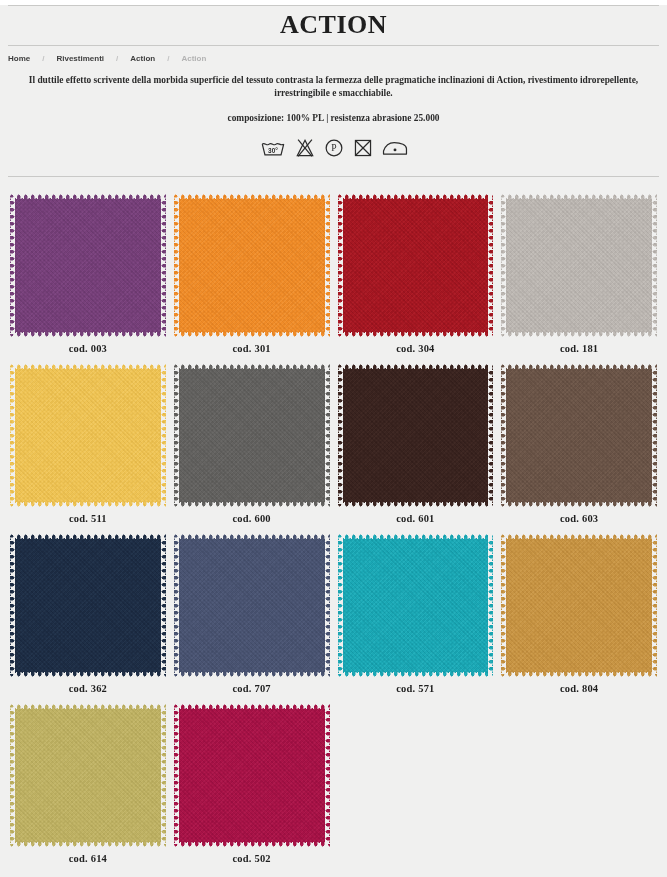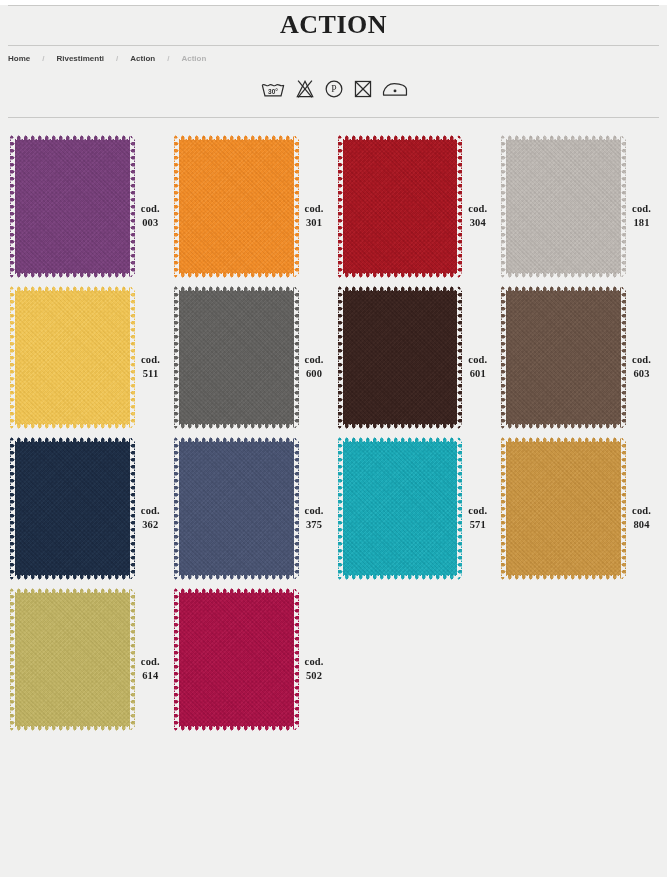--- a/index.html
+++ b/index.html
@@ -93,21 +93,21 @@
     margin: 17px 0 0 0;
     padding: 0 6px 0 6px;
     display: flex;
     flex-wrap: wrap;
   }
   .cell {
     width: 25%;
     padding: 0 4px;
     margin-bottom: 8px;
     display: flex;
-    flex-direction: row;
+    flex-direction: column;
     align-items: center;
   }
   .swatch-frame {
     width: 100%;
     height: 143px;
     position: relative;
   }
   .swatch {
     position: absolute;
     left: 0; top: 0;
@@ -186,20 +186,22 @@
   <nav class="breadcrumb" id="breadcrumb">
       <span class="crumb">Home</span>
       <span class="sep">/</span>
       <span class="crumb">Rivestimenti</span>
       <span class="sep">/</span>
       <span class="crumb">Action</span>
       <span class="sep">/</span>
       <span class="crumb current">Action</span>
     </nav>
 
+  <div class="intro">Il duttile effetto scrivente della morbida superficie del tessuto contrasta la fermezza delle pragmatiche inclinazioni di Action, rivestimento idrorepellente, irrestringibile e smacchiabile.</div>
+  <div class="composition">composizione: 100% PL | resistenza abrasione 25.000</div>
 
   <div class="care-row">
     <svg class="care-icon" width="26" height="20" viewBox="0 0 34 26">
       <path d="M3 8 C6 5, 9 11, 12 8 C15 5, 18 11, 21 8 C24 5, 27 11, 31 8" fill="none" stroke="#2b2b2b" stroke-width="1.6"></path>
       <path d="M3 8 L6.5 22 L27.5 22 L31 8" fill="none" stroke="#2b2b2b" stroke-width="1.6"></path>
       <text x="17" y="19.5" text-anchor="middle" font-family="Liberation Sans, sans-serif" font-size="8.5" font-weight="bold" fill="#2b2b2b">30°</text>
     </svg>
 
     <svg class="care-icon" width="20" height="20" viewBox="0 0 26 26">
       <path d="M13 3 L23 23 L3 23 Z" fill="none" stroke="#2b2b2b" stroke-width="1.6"></path>
@@ -318,21 +320,21 @@
         <div class="swatch-label">cod. 362</div>
       </div>
       <div class="cell">
         <div class="swatch-frame">
           <div class="swatch" style="background: repeating-linear-gradient(45deg, rgba(57, 66, 92, 0.333) 0px, rgba(57, 66, 92, 0.333) 1px, transparent 1px, transparent 3px), repeating-linear-gradient(-45deg, rgba(92, 103, 134, 0.333) 0px, rgba(92, 103, 134, 0.333) 1px, transparent 1px, transparent 3px), radial-gradient(rgba(57, 66, 92, 0.267) 0.9px, transparent 1px) 0px 0px / 4px 4px, rgb(74, 84, 114);"></div>
           <div class="zz zz-top"></div>
           <div class="zz zz-bottom"></div>
           <div class="zz zz-left"></div>
           <div class="zz zz-right"></div>
         </div>
-        <div class="swatch-label">cod. 375</div>
+        <div class="swatch-label">cod. 707</div>
       </div>
       <div class="cell">
         <div class="swatch-frame">
           <div class="swatch" style="background: repeating-linear-gradient(45deg, rgba(14, 140, 153, 0.333) 0px, rgba(14, 140, 153, 0.333) 1px, transparent 1px, transparent 3px), repeating-linear-gradient(-45deg, rgba(53, 191, 202, 0.333) 0px, rgba(53, 191, 202, 0.333) 1px, transparent 1px, transparent 3px), radial-gradient(rgba(14, 140, 153, 0.267) 0.9px, transparent 1px) 0px 0px / 4px 4px, rgb(27, 168, 181);"></div>
           <div class="zz zz-top"></div>
           <div class="zz zz-bottom"></div>
           <div class="zz zz-left"></div>
           <div class="zz zz-right"></div>
         </div>
         <div class="swatch-label">cod. 571</div>

